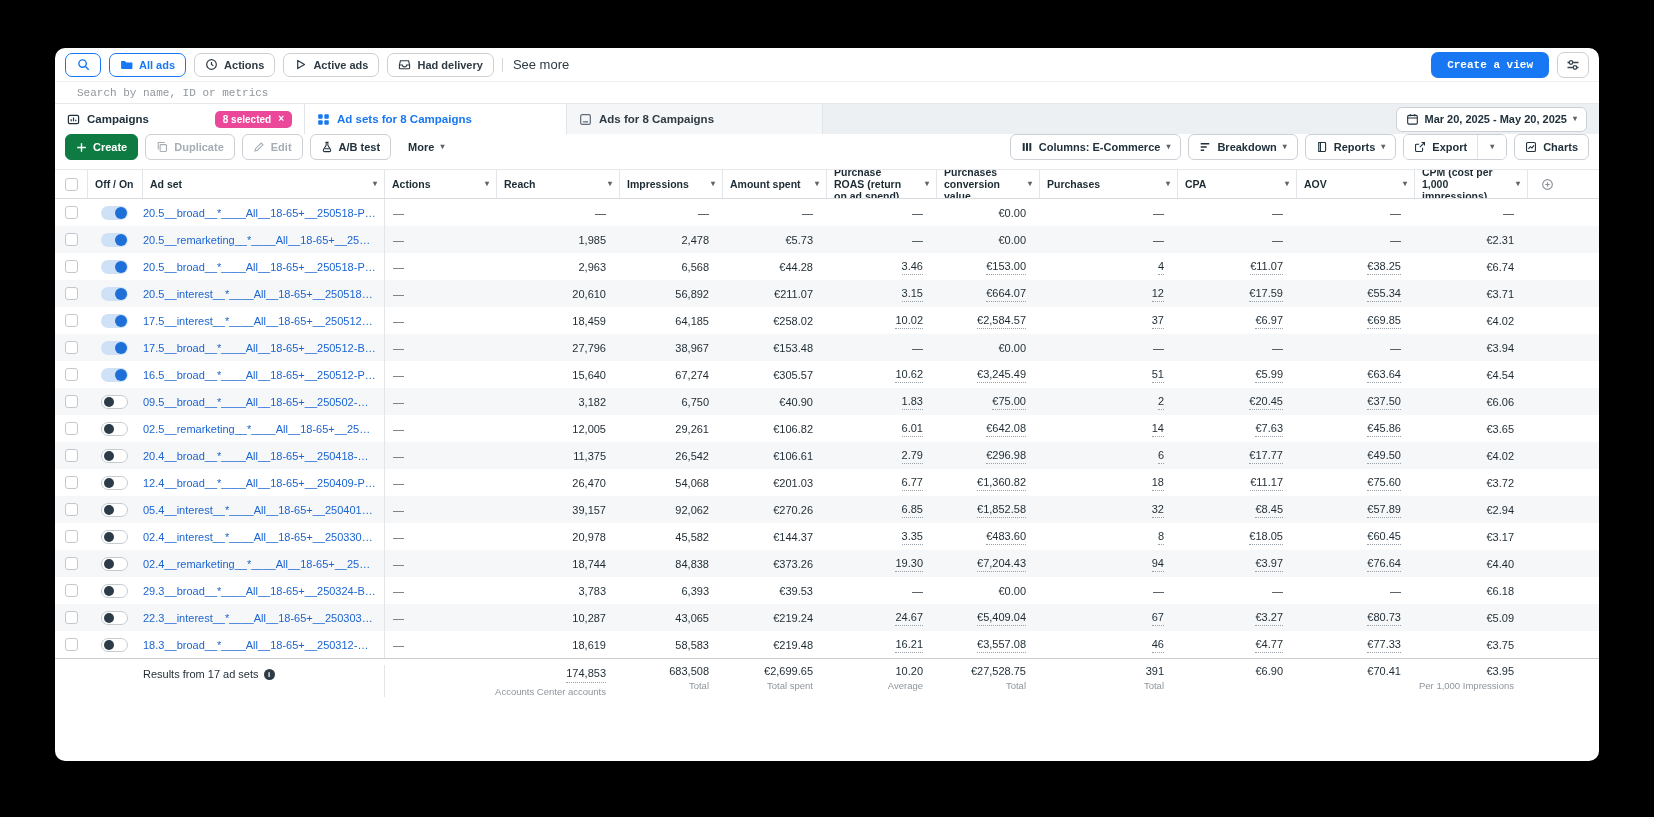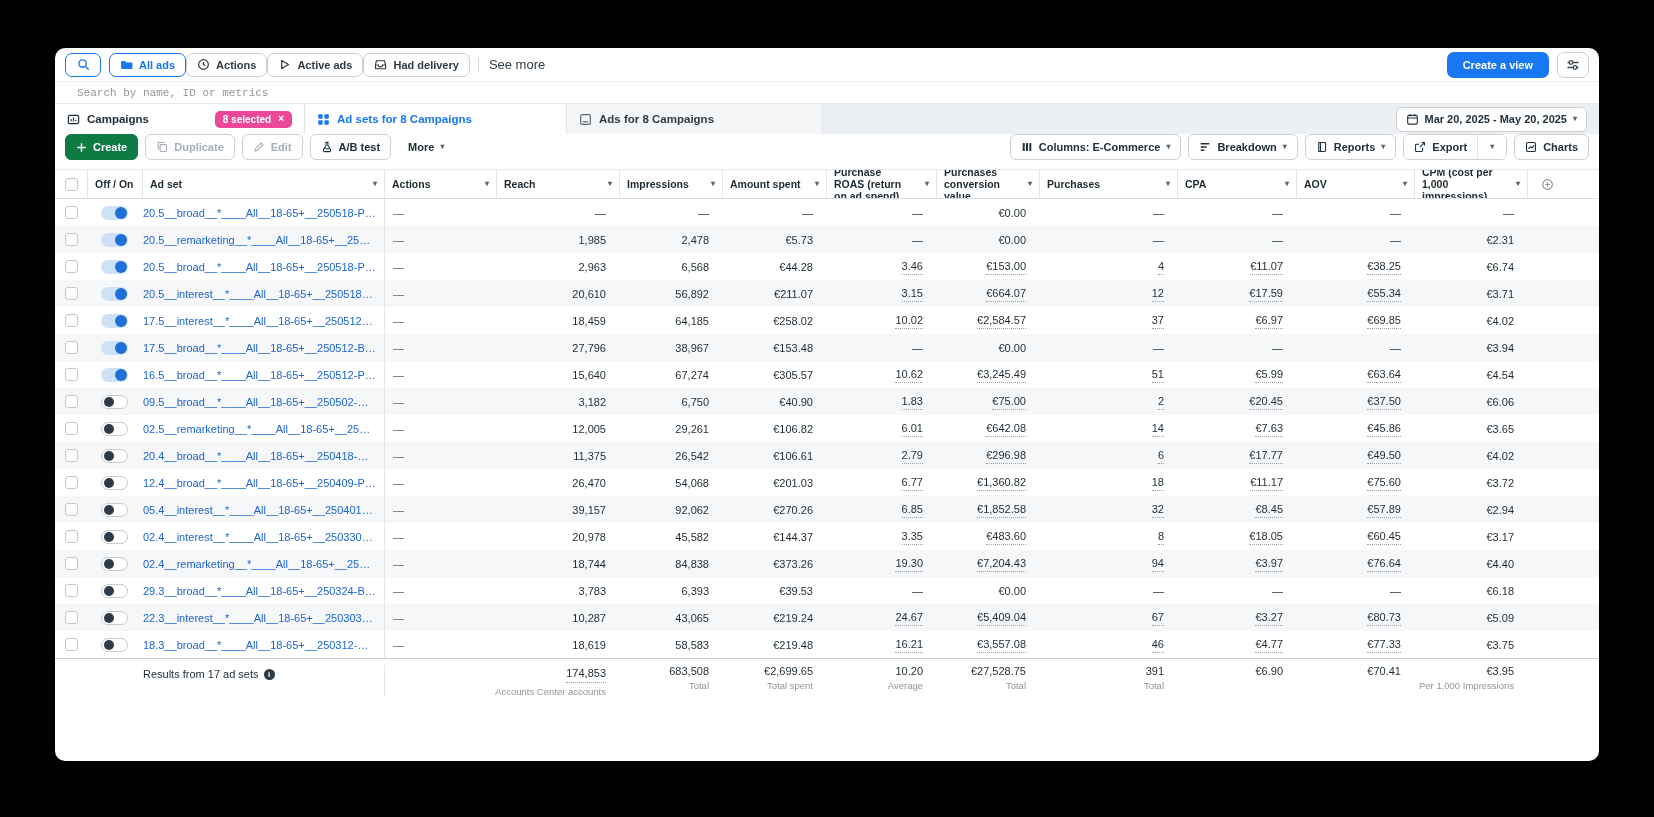--- a/index.html
+++ b/index.html
@@ -12,21 +12,21 @@
   .iconbtn-search{width:36px;height:24px;border:1px solid #1877f2;border-radius:7px;background:#fff;
     color:#1877f2;display:flex;align-items:center;justify-content:center;cursor:pointer;}
   .chip{display:flex;align-items:center;gap:6px;height:24px;padding:0 10px;border:1px solid #ccd0d5;
     border-radius:7px;background:#fff;font-size:11px;font-weight:600;color:#2f3b44;white-space:nowrap;cursor:pointer;}
   .chip.active{border-color:#1877f2;color:#1877f2;}
   .chip svg{display:block;}
   .vdiv{width:1px;height:14px;background:#d4d7db;}
   .seemore{font-size:13px;font-weight:400;color:#2f3b44;padding:0 2px;cursor:pointer;background:none;border:none;}
   .spacer{flex:1;}
   .createview{height:26px;padding:0 16px;background:#1877f2;color:#fff;border:none;border-radius:7px;
-    font-size:11px;font-weight:700;cursor:pointer;}
+    font-size:11px;font-weight:700;cursor:pointer;font-family:Liberation Mono, monospace;}
   .tunebtn{width:32px;height:26px;border:1px solid #ccd0d5;border-radius:7px;background:#fff;color:#3a4750;
     display:flex;align-items:center;justify-content:center;cursor:pointer;}
   
   .search-row{height:23px;flex:0 0 23px;border-top:1px solid #f0f1f3;border-bottom:1px solid #e6e8eb;
     display:flex;align-items:center;padding-left:20px;}
   .search-row input{border:none;outline:none;font-size:11px;width:98%;color:#1c2b33;font-family:Liberation Mono, monospace;}
   .search-row input::placeholder{color:#90969c;}
   
   .tabs{height:30px;flex:0 0 30px;background:#edf0f3;display:flex;align-items:stretch;}
   .tab{display:flex;align-items:center;gap:7px;padding:0 12px;border-right:1px solid #e1e4e8;
@@ -91,21 +91,21 @@
 
   <div class="fbar">
     <button class="iconbtn-search">
       <span class="icon">
         <svg width="13" height="13" viewBox="0 0 14 14" fill="none" stroke="currentColor" stroke-width="1.5">
             <circle cx="6" cy="6" r="4"></circle>
             <line x1="9.2" y1="9.2" x2="12.6" y2="12.6"></line>
           </svg>
       </span>
     </button>
-    <div id="chips" style="display:flex;gap:0;align-items:flex-start">
+    <div id="chips" style="display:flex;gap:8px;align-items:flex-start">
         <button class="chip active">
           <span class="icon">
             <svg width="13" height="13" viewBox="0 0 14 14" fill="currentColor">
               <path d="M1.2 3.2h4.1l1.4 1.6h6.1a.6.6 0 0 1 .6.6v5.5a1 1 0 0 1-1 1H2.2a1 1 0 0 1-1-1z"></path>
             </svg>
           </span>
           <span>All ads</span>
         </button>
         <button class="chip">
           <span class="icon">

